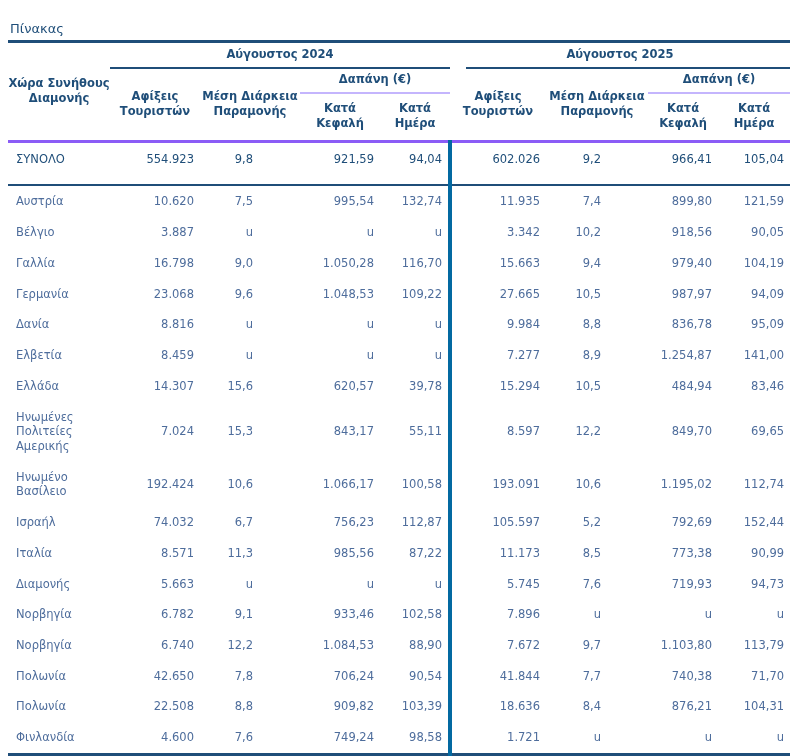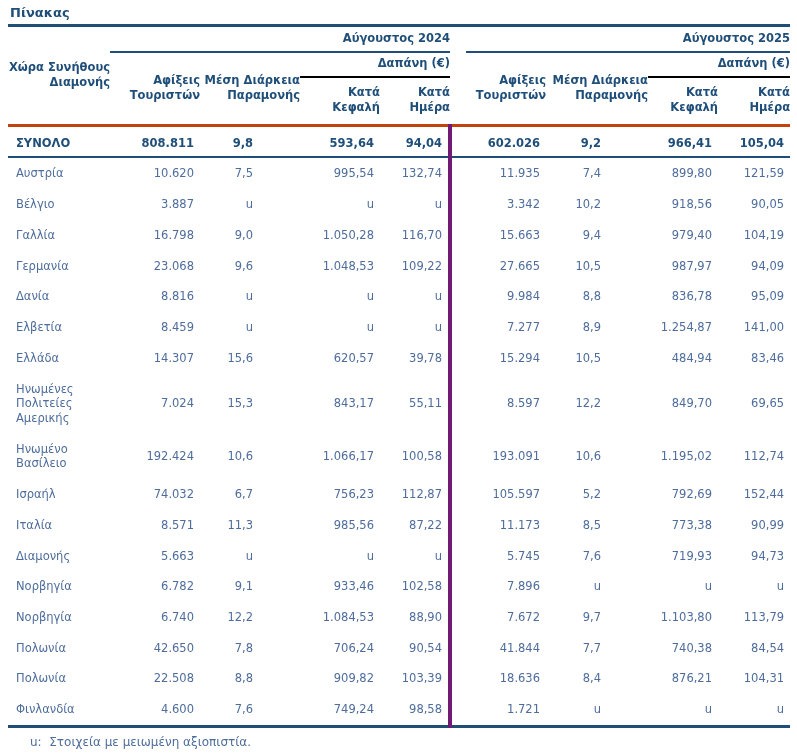--- a/index.html
+++ b/index.html
@@ -1,37 +1,37 @@
 <!DOCTYPE html>
 <html><head>
 <meta charset="utf-8">
 <style>
   html,body{margin:0;padding:0;background:#ffffff;}
   body{font-family:"DejaVu Sans","Liberation Sans",sans-serif;color:#4e6d9c;}
   .page{width:797px;height:756px;box-sizing:border-box;padding:4px 7px 0 8px;overflow:hidden;}
-  .title{color:#1f4e79;font-weight:bold;font-size:13px;padding:1px 0 4px 2px;}
+  .title{color:#1f4e79;font-weight:normal;font-size:13px;padding:1px 0 4px 2px;margin-top:16px;}
   table{border-collapse:collapse;table-layout:fixed;width:782px;
         border-top:3px solid #1f4e79;border-bottom:3px solid #1f4e79;}
   col.c-country{width:102px;} col.c-a1{width:90px;} col.c-s1{width:100px;}
   col.c-c1{width:80px;} col.c-d1{width:70px;} col.c-a2{width:96px;}
   col.c-s2{width:102px;} col.c-c2{width:70px;} col.c-d2{width:72px;}
-  thead th{color:#1f4e79;font-size:11.5px;font-weight:bold;text-align:right;
+  thead th{color:#1f4e79;font-size:11.5px;font-weight:bold;text-align:center;
            vertical-align:middle;line-height:1.3;padding:0;}
   th.group{position:relative;padding:4px 0 7px;}
   th.group::after{content:"";position:absolute;left:0;right:0;bottom:0;height:2px;background:#1f4e79;}
   th.group.g2::after{left:16px;}
-  th.exp{padding:3px 0 5px;border-bottom:2px solid #000000;}
+  th.exp{padding:3px 0 5px;border-bottom:2px solid #c4b5fd;}
   th.sub{padding:7px 0 9px;margin-top:8px;}
-  th.hb{border-bottom:3px solid #c2410c;}
+  th.hb{border-bottom:3px solid #8b5cf6;}
   tbody td{font-size:11.5px;vertical-align:middle;padding:8px 6px 8px 0;line-height:1.28;}
   tbody td.label{text-align:left;padding-left:8px;padding-right:2px;}
   tbody td.num{text-align:right;}
   tbody td.stay{padding-right:47px;}
-  tbody td.dleft{border-left:4px solid #701a75;}
-  tr.total td{color:#1f4e79;font-weight:bold;border-bottom:2px solid #1f4e79;padding-top:9px;padding-bottom:6px;}
+  tbody td.dleft{border-left:4px solid #0369a1;}
+  tr.total td{color:#1f4e79;font-weight:normal;border-bottom:2px solid #1f4e79;padding-top:9px;padding-bottom:18px;}
   .footnote{font-size:12px;color:#4e6d9c;padding:7px 0 0 22px;white-space:pre;}
 </style>
 </head>
 <body>
 
 <div class="page">
 
   <div class="title">Πίνακας</div>
 
   <table>
@@ -63,23 +63,23 @@
       <tr>
         <th class="sub hb">Κατά Κεφαλή</th>
         <th class="sub hb">Κατά Ημέρα</th>
         <th class="sub hb">Κατά Κεφαλή</th>
         <th class="sub hb">Κατά Ημέρα</th>
       </tr>
     </thead>
     <tbody>
         <tr class="total">
           <td class="label">ΣΥΝΟΛΟ</td>
-          <td class="num">808.811</td>
+          <td class="num">554.923</td>
           <td class="num stay">9,8</td>
-          <td class="num">593,64</td>
+          <td class="num">921,59</td>
           <td class="num">94,04</td>
           <td class="num dleft">602.026</td>
           <td class="num stay">9,2</td>
           <td class="num">966,41</td>
           <td class="num">105,04</td>
         </tr>
         <tr>
           <td class="label">Αυστρία</td>
           <td class="num">10.620</td>
           <td class="num stay">7,5</td>
@@ -235,21 +235,21 @@
         </tr>
         <tr>
           <td class="label">Πολωνία</td>
           <td class="num">42.650</td>
           <td class="num stay">7,8</td>
           <td class="num">706,24</td>
           <td class="num">90,54</td>
           <td class="num dleft">41.844</td>
           <td class="num stay">7,7</td>
           <td class="num">740,38</td>
-          <td class="num">84,54</td>
+          <td class="num">71,70</td>
         </tr>
         <tr>
           <td class="label">Πολωνία</td>
           <td class="num">22.508</td>
           <td class="num stay">8,8</td>
           <td class="num">909,82</td>
           <td class="num">103,39</td>
           <td class="num dleft">18.636</td>
           <td class="num stay">8,4</td>
           <td class="num">876,21</td>

